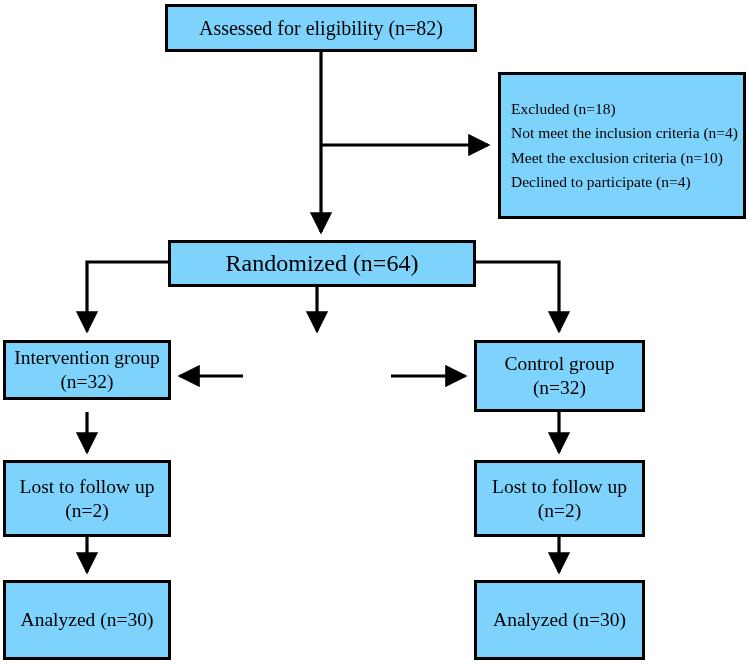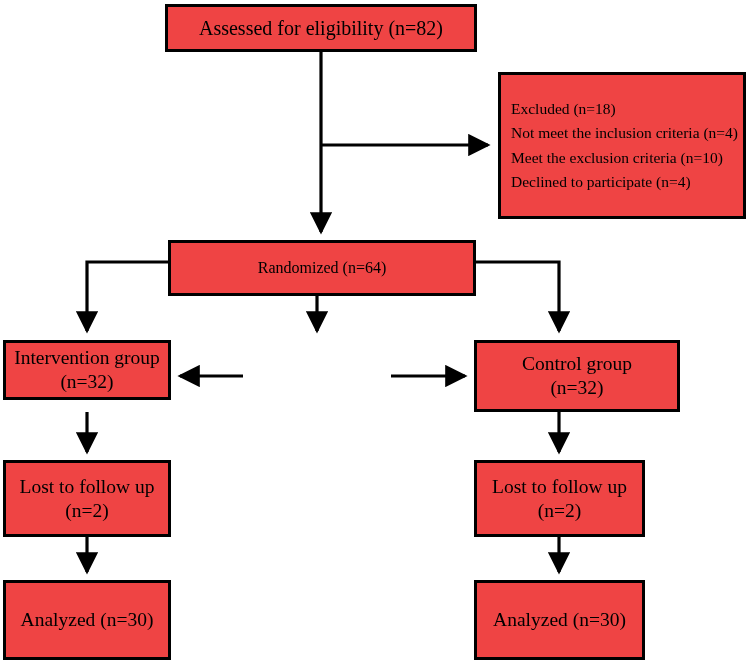--- a/index.html
+++ b/index.html
@@ -24,21 +24,21 @@
     left: 0;
     top: 0;
     width: 749px;
     height: 664px;
     pointer-events: none;
   }
   .node {
     position: absolute;
     box-sizing: border-box;
     border: 3px solid #000000;
-    background: #ef4444;
+    background: #7dd3fc;
     display: flex;
     align-items: center;
     justify-content: center;
     text-align: center;
     line-height: 1.22;
     z-index: 2;
   }
   .node .node-text {
     display: block;
     width: 100%;
@@ -54,33 +54,33 @@
     border-width: 3px;
     justify-content: flex-start;
     font-size: 15.5px;
     padding: 0 0 0 10px;
   }
   #node-excluded .node-text {
     text-align: left;
     line-height: 1.55;
   }
   #node-randomized {
-    left: 168px; top: 240px; width: 308px; height: 56px;
-    font-size: 16px;
+    left: 168px; top: 240px; width: 308px; height: 47px;
+    font-size: 24px;
   }
   #node-intervention {
     left: 3px; top: 340px; width: 168px; height: 60px;
     font-size: 19.5px;
   }
   #node-allocation {
     left: 243px; top: 340px; width: 148px; height: 72px;
     font-size: 19.5px;
   }
   #node-control {
-    left: 474px; top: 340px; width: 206px; height: 72px;
+    left: 474px; top: 340px; width: 171px; height: 72px;
     font-size: 19.5px;
     justify-content: flex-end;
   }
   #node-lost-left {
     left: 3px; top: 460px; width: 168px; height: 77px;
     font-size: 19.5px;
   }
   #node-lost-right {
     left: 474px; top: 460px; width: 171px; height: 77px;
     font-size: 19.5px;

